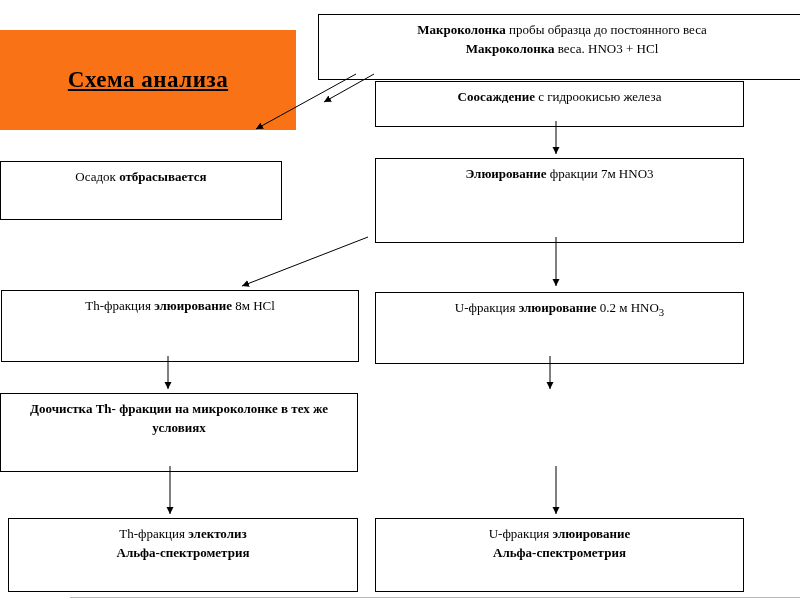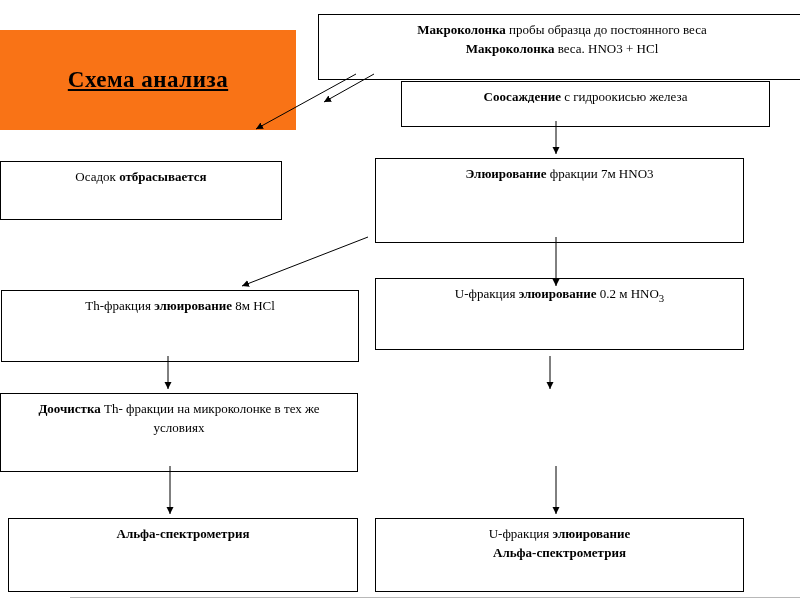--- a/index.html
+++ b/index.html
@@ -29,64 +29,65 @@
     display: flex;
     align-items: center;
     justify-content: center;
   }
   .title-text {
     font-size: 23px;
     font-weight: bold;
     text-decoration: underline;
     letter-spacing: 0.5px;
   }
-  .narrow { max-width: 305px; margin: 0 auto; }
+  .narrow { max-width: 305px; margin: 0 auto; font-weight: bold; }
   svg.arrows { position: absolute; left: 0; top: 0; pointer-events: none; }
   .bottom-edge { position: absolute; left: 70px; top: 597px; width: 730px; height: 1px; background: #b8b8b8; }
 </style>
 </head>
 <body>
 
 <div class="canvas">
 
   <div class="title-block">
     <span class="title-text">Схема анализа</span>
   </div>
 
   <div class="box" style="left:318px; top:14px; width:482px; height:59px;">
     <div><b>Макроколонка</b><span> пробы образца до постоянного веса</span></div>
     <div><b>Макроколонка</b><span> веса. HNO3 + HCl</span></div>
   </div>
 
-  <div class="box" style="left:375px; top:81px; width:363px; height:39px;margin-left:26px;">
+  <div class="box" style="left:375px; top:81px; width:363px; height:39px;">
     <div><b>Соосаждение</b><span> с гидроокисью железа</span></div>
   </div>
 
   <div class="box" style="left:0; top:133px; width:276px; height:52px;margin-top:28px;">
     <div><span>Осадок </span><b>отбрасывается</b></div>
   </div>
 
   <div class="box" style="left:375px; top:158px; width:363px; height:78px;">
     <div><b>Элюирование</b><span> фракции 7м HNO3</span></div>
   </div>
 
   <div class="box" style="left:1px; top:290px; width:352px; height:65px;">
     <div><span>Th-фракция </span><b>элюирование</b><span> 8м HCl</span></div>
   </div>
 
-  <div class="box" style="left:375px; top:278px; width:363px; height:65px;">
+  <div class="box" style="left:375px; top:292px; width:363px; height:65px;">
     <div><span>U-фракция </span><b>элюирование</b><span> 0.2 м HNO</span><sub>3</sub></div>
   </div>
 
   <div class="box" style="left:0; top:393px; width:352px; height:72px;">
     <div class="narrow"><b>Доочистка</b><span> Th- фракции на микроколонке в тех же условиях</span></div>
   </div>
 
 
   <div class="box" style="left:8px; top:518px; width:344px; height:67px;">
+    <div><span>Th-фракция </span><b>электолиз</b></div>
     <div><b>Альфа-спектрометрия</b></div>
   </div>
 
   <div class="box" style="left:375px; top:518px; width:363px; height:67px;">
     <div><span>U-фракция </span><b>элюирование</b></div>
     <div><b>Альфа-спектрометрия</b></div>
   </div>
 
   <div class="bottom-edge"></div>
 

